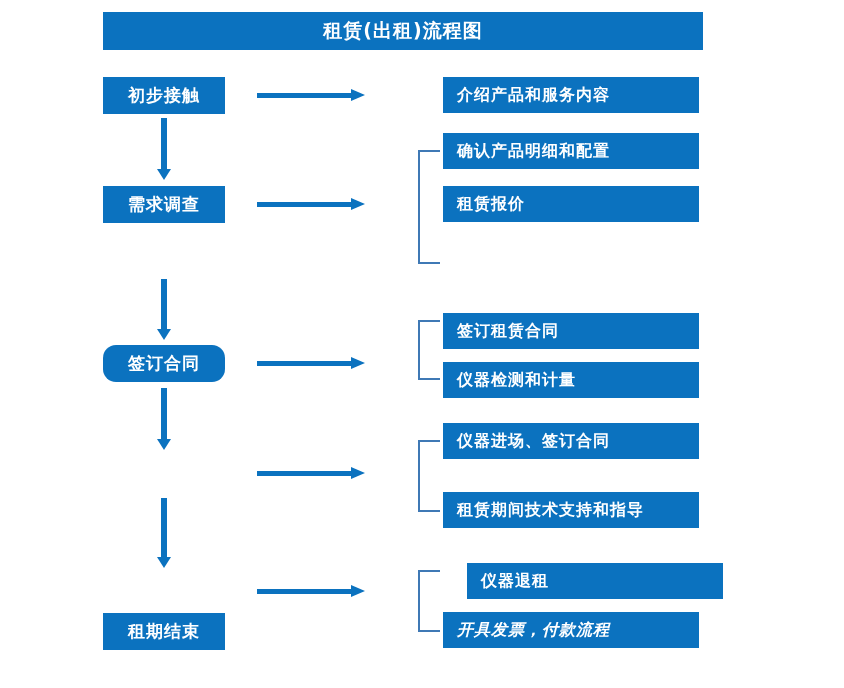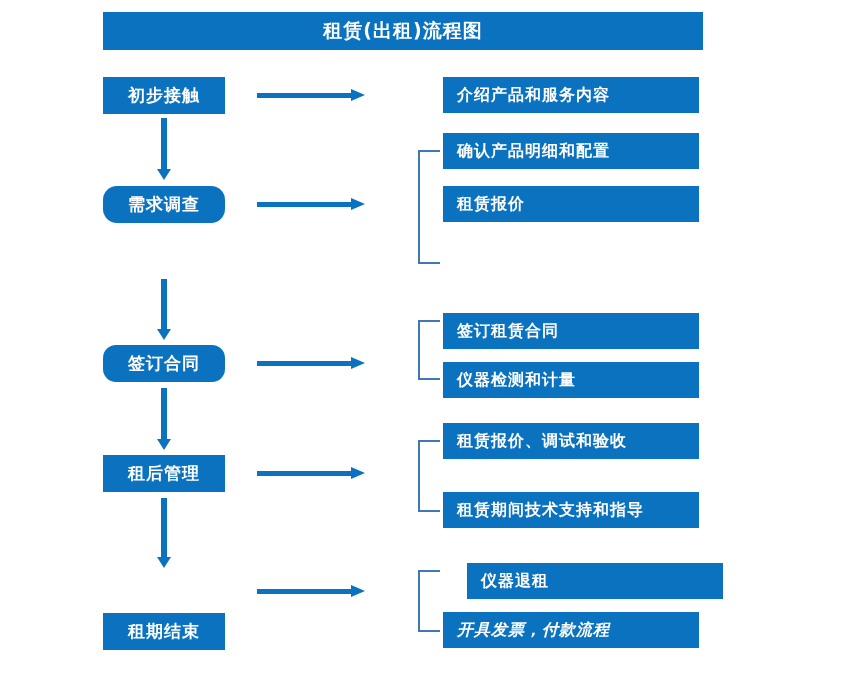--- a/index.html
+++ b/index.html
@@ -77,25 +77,24 @@
 </style>
 </head>
 <body>
 
 <div id="canvas">
 
   <div class="box title-box">租赁(出租)流程图</div>
 
   <div class="box stage-box" style="top:77px;">初步接触</div>
 
-  <div class="box stage-box" style="top:186px;border-radius:14px;">需求调查</div>
+  <div class="box stage-box" style="top:186px;">需求调查</div>
 
   <div class="box stage-box" style="top:345px;border-radius:13px;">签订合同</div>
 
-  <div class="box stage-box" style="top:455px;">租后管理</div>
 
   <div class="box stage-box" style="top:573px;margin-top:40px;">租期结束</div>
 
   <div class="v-arrow" style="left:157px;top:118px;height:62px;">
     <div class="shaft" style="height:51px;"></div>
     <div class="head"></div>
   </div>
 
   <div class="v-arrow" style="left:157px;top:279px;height:61px;">
     <div class="shaft" style="height:50px;"></div>
@@ -147,21 +146,21 @@
 
 
   <div class="bracket" style="top:320px;height:60px;"></div>
 
   <div class="box detail-box" style="top:313px;">签订租赁合同</div>
 
   <div class="box detail-box" style="top:362px;">仪器检测和计量</div>
 
   <div class="bracket" style="top:440px;height:72px;"></div>
 
-  <div class="box detail-box" style="top:423px;">租赁报价、调试和验收</div>
+  <div class="box detail-box" style="top:423px;">仪器进场、签订合同</div>
 
   <div class="box detail-box" style="top:492px;">租赁期间技术支持和指导</div>
 
   <div class="bracket" style="top:570px;height:62px;"></div>
 
   <div class="box detail-box" style="top:563px;margin-left:24px;">仪器退租</div>
 
   <div class="box detail-box" style="top:612px;font-style:italic;">开具发票，付款流程</div>
 
 </div>

